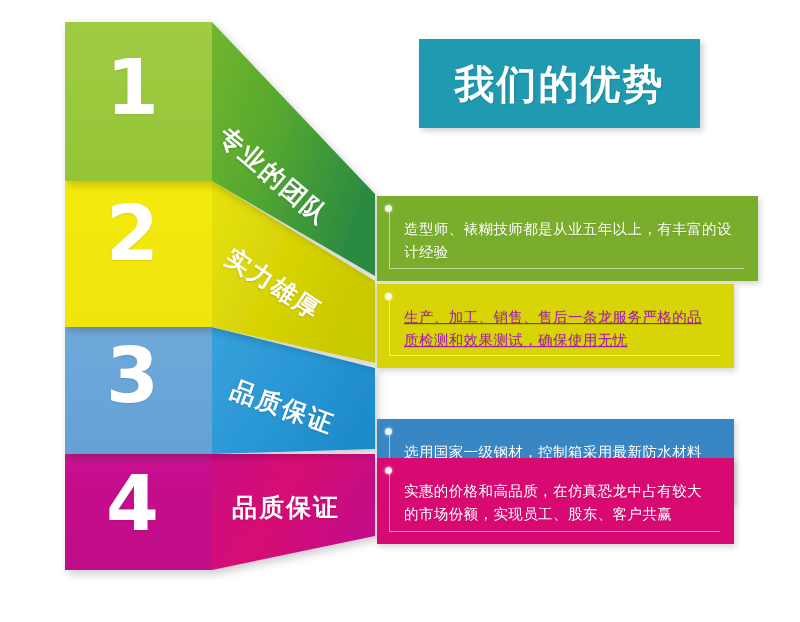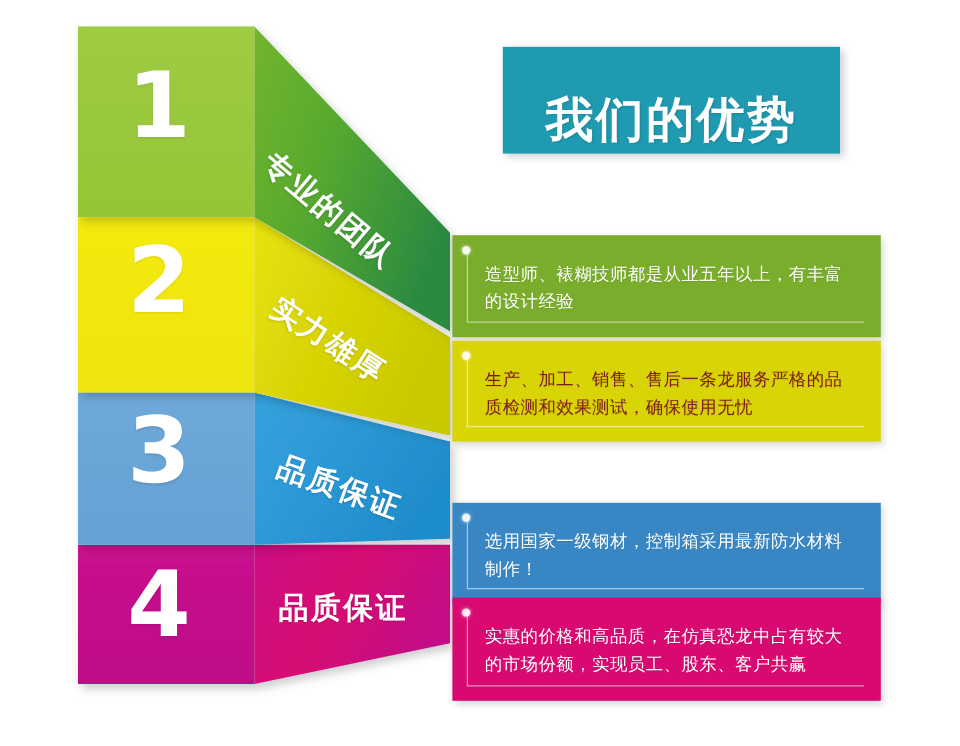--- a/index.html
+++ b/index.html
@@ -44,21 +44,20 @@
     height: 89px;
     display: flex;
     align-items: center;
     justify-content: center;
     color: #ffffff;
     font-size: 40px;
     font-weight: bold;
     letter-spacing: 2px;
     line-height: 1;
     text-shadow: 1px 1px 2px rgba(0,0,0,0.12);
-    margin-top: 16px;
   }
   
   .card {
     position: absolute;
     left: 377px;
     width: 357px;
     box-shadow: 2px 3px 6px rgba(0,0,0,0.17);
     overflow: hidden;
   }
   .card .frame {
@@ -85,25 +84,25 @@
     position: absolute;
     left: 27px;
     top: 22px;
     right: 22px;
     color: #ffffff;
     font-size: 14.5px;
     line-height: 1.62;
     letter-spacing: 0.4px;
     text-shadow: 0 1px 1px rgba(0,0,0,0.10);
   }
-  #card-1 { top: 196px; height: 85px; background: #7aad2c; }
+  #card-1 { top: 196px; height: 85px; background: #7aad2c; padding-left: 24px; }
   #card-2 { top: 284px; height: 84px; background: #d9d406; }
   #card-3 { top: 371px; height: 84px; background: #3887c4; margin-top: 48px; }
-  #card-4 { top: 458px; height: 86px; background: #d80a72; margin-top: 40px; }
-  #card-2 .body { color: #7f1d1d; }
+  #card-4 { top: 458px; height: 86px; background: #d80a72; }
+  #card-2 .body { color: #a21caf; text-decoration: underline; }
 
   
   .num {
     position: absolute;
     color: #ffffff;
     font-weight: bold;
     font-family: "DejaVu Sans", sans-serif;
     line-height: 1;
     text-shadow: 0 1px 2px rgba(0,0,0,0.10);
   }

